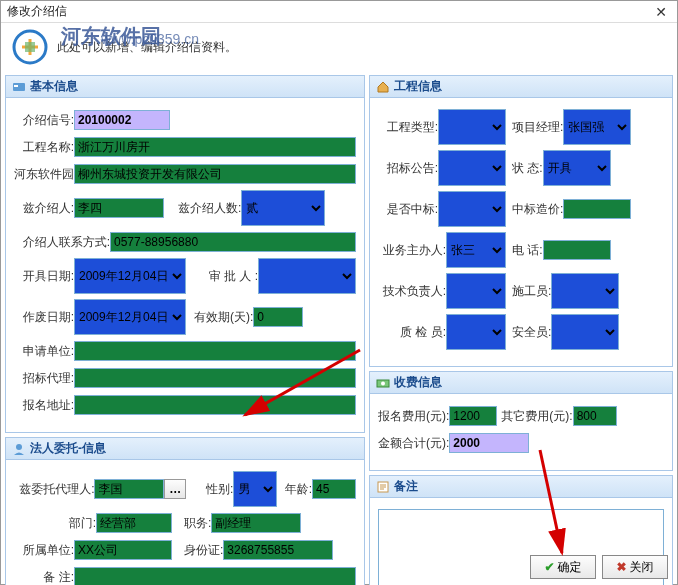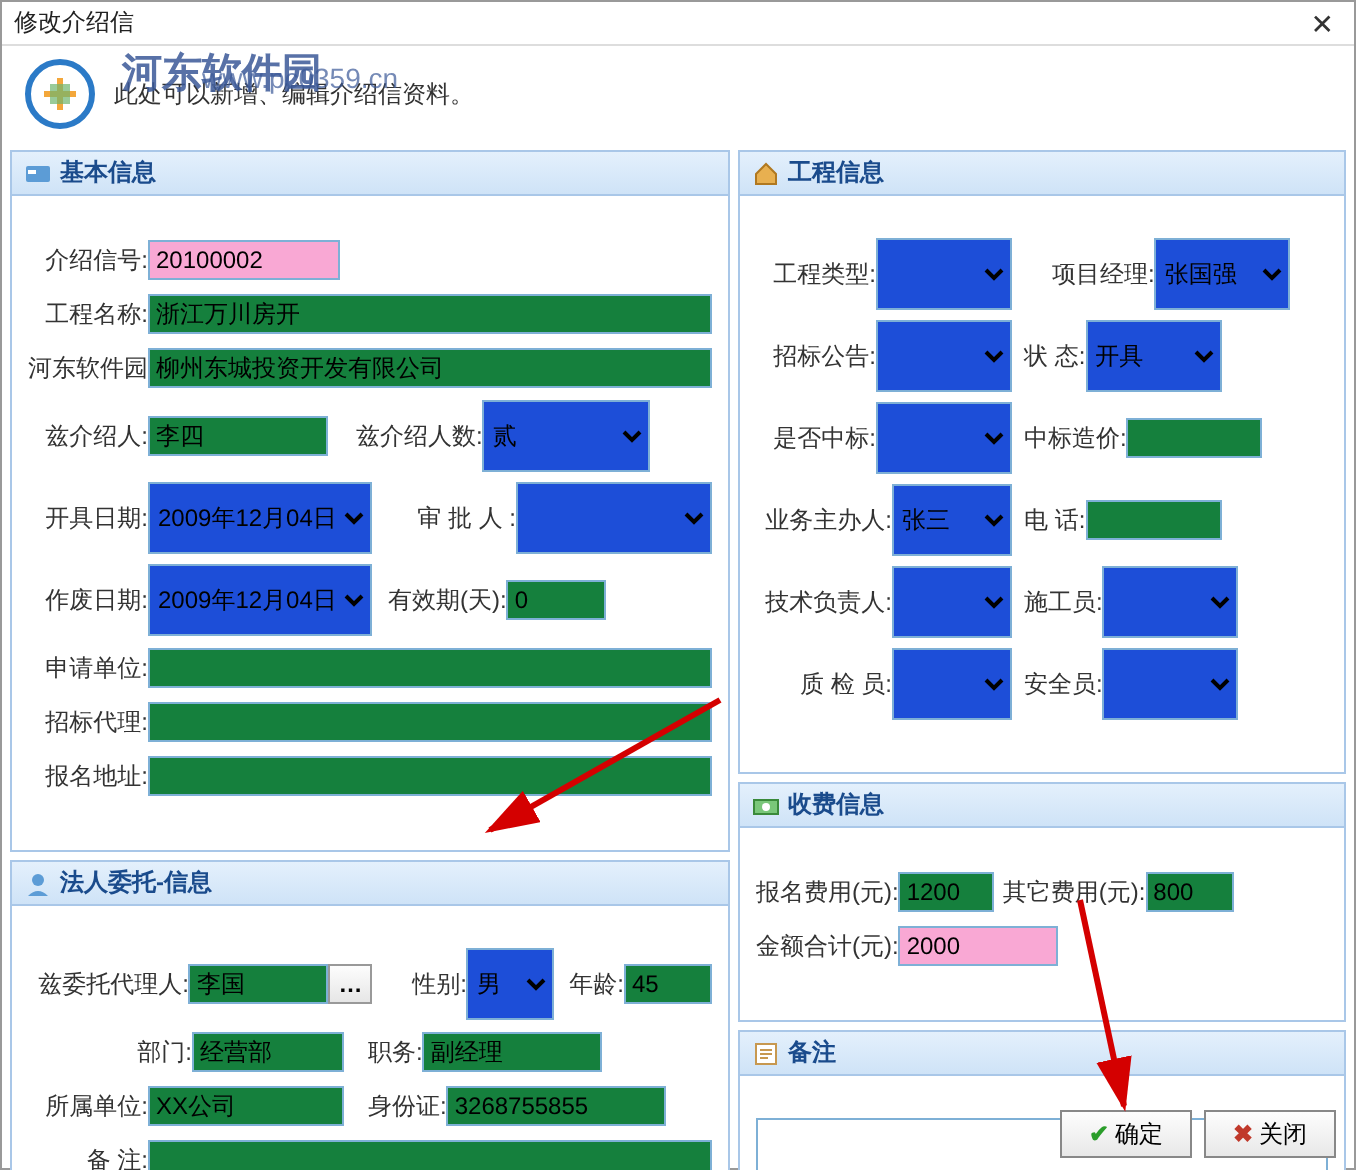--- a/index.html
+++ b/index.html
@@ -13,25 +13,25 @@
 .header-icon svg { width: 38px; height: 38px; }
 .header-text { color: #333; text-align: right; }
 .watermark { position: absolute; left: 60px; top: 0px; font-size: 20px; font-weight: bold; color: #3b5998; opacity: 0.85; pointer-events: none; z-index: 100; }
 .watermark-url { position: absolute; left: 100px; top: 8px; font-size: 14px; color: #3b5998; opacity: 0.7; pointer-events: none; z-index: 100; }
 .content { display: flex; padding: 4px; gap: 4px; height: calc(100% - 100px); }
 .left-col { width: 360px; display: flex; flex-direction: column; gap: 4px; }
 .right-col { flex: 1; display: flex; flex-direction: column; gap: 4px; }
 .panel { border: 1px solid #a9c7e8; background: #fff; }
 .panel-header { background: linear-gradient(#e4f0fc, #cfe3f7); height: 22px; display: flex; align-items: center; padding: 0 6px; border-bottom: 1px solid #a9c7e8; color: #1a4b8c; font-weight: bold; }
 .panel-header .picon { width: 14px; height: 14px; margin-right: 4px; display: inline-block; }
-.panel-body { padding: 21px 8px; }
+.panel-body { padding: 11px 8px; }
 .row { display: flex; align-items: center; margin-bottom: 5px; min-height: 22px; }
 .label { color: #333; text-align: right; white-space: nowrap; }
 .input { border: 1px solid #7eb0d6; height: 20px; padding: 0 3px; background: #15803d; }
-.input.yellow { background: #f9a8d4; }
+.input.yellow { background: #c4b5fd; font-weight: bold; }
 .select { border: 1px solid #7eb0d6; height: 36px; background: #1d4ed8; }
 .btn-dots { width: 22px; height: 20px; border: 1px solid #999; background: linear-gradient(#fdfdfd,#e6e6e6); cursor: pointer; font-weight: bold; }
 .footer { position: absolute; bottom: 6px; right: 10px; display: flex; gap: 6px; }
 .btn { min-width: 66px; height: 24px; border: 1px solid #888; background: linear-gradient(#fdfdfd,#e8e8e8); display: flex; align-items: center; justify-content: center; gap: 3px; cursor: pointer; }
 .btn .tick { color: #2a9d2a; font-weight: bold; }
 .btn .cross { color: #c0392b; font-weight: bold; }
 .panel.flex1 { flex: 1; display: flex; flex-direction: column; }
 .panel.flex1 .panel-body { flex: 1; }
 .remark-area { width: 100%; height: 100%; border: 1px solid #7eb0d6; min-height: 110px; resize: none; }
 .arrow { position: absolute; pointer-events: none; z-index: 50; }
@@ -83,20 +83,24 @@
               <span class="label" style="width:60px">河东软件园:</span>
               <input class="input" style="flex: 1 1 0%;" value="柳州东城投资开发有限公司">
             </div>
           <div class="row">
             <span class="label" style="width:60px">兹介绍人:</span>
               <input class="input" style="width: 90px;" value="李四">
             <span class="label" style="margin-left:14px">兹介绍人数:</span>
               <select class="select" style="width:84px"><option>贰</option></select>
           </div>
           <div class="row">
+              <span class="label" style="width:96px">介绍人联系方式:</span>
+              <input class="input" style="flex: 1 1 0%;" value="0577-88956880">
+            </div>
+          <div class="row">
             <span class="label" style="width:60px">开具日期:</span>
               <select class="select" style="width:112px"><option>2009年12月04日</option></select>
             <span class="label" style="margin-left:8px;width:64px">审 批 人 :</span>
               <select class="select" style="flex:1"><option></option></select>
           </div>
           <div class="row">
             <span class="label" style="width:60px">作废日期:</span>
               <select class="select" style="width:112px"><option>2009年12月04日</option></select>
             <span class="label" style="margin-left:8px">有效期(天):</span>
               <input class="input" type="number" style="width: 50px;" value="0">
@@ -160,21 +164,21 @@
         <div class="panel-header">
           <span class="picon"><svg viewBox="0 0 14 14">
                 <path d="M2 7 L7 2 L12 7 V12 H2 Z" fill="#e8b050" stroke="#b07820"></path>
               </svg></span>
           <span>工程信息</span>
         </div>
         <div class="panel-body">
           <div class="row">
             <span class="label" style="width:60px">工程类型:</span>
               <select class="select" style="width:68px"><option></option></select>
-            <span class="label" style="margin-left:20px">项目经理:</span>
+            <span class="label" style="margin-left:6px">项目经理:</span>
               <select class="select" style="width:68px"><option>张国强</option></select>
           </div>
           <div class="row">
             <span class="label" style="width:60px">招标公告:</span>
               <select class="select" style="width:68px"><option></option></select>
             <span class="label" style="margin-left:6px">状        态:</span>
               <select class="select" style="width:68px"><option>开具</option></select>
           </div>
           <div class="row">
             <span class="label" style="width:60px">是否中标:</span>

